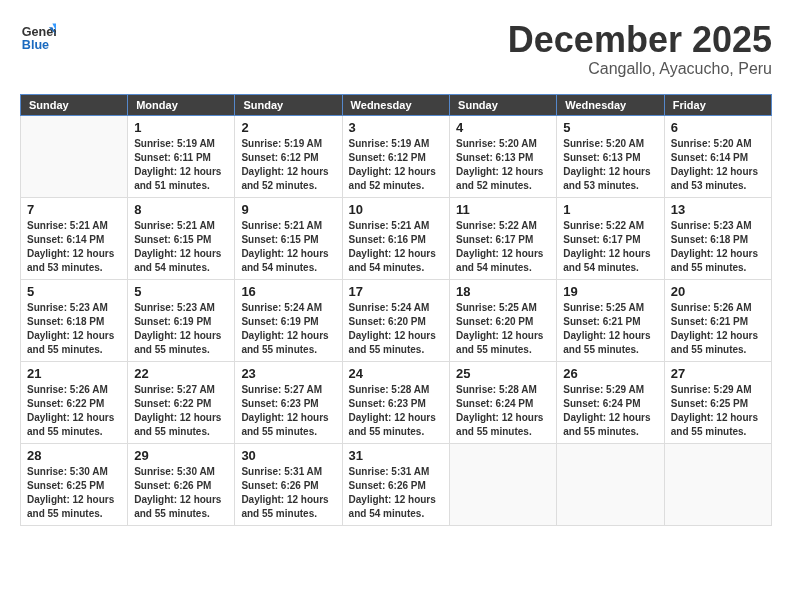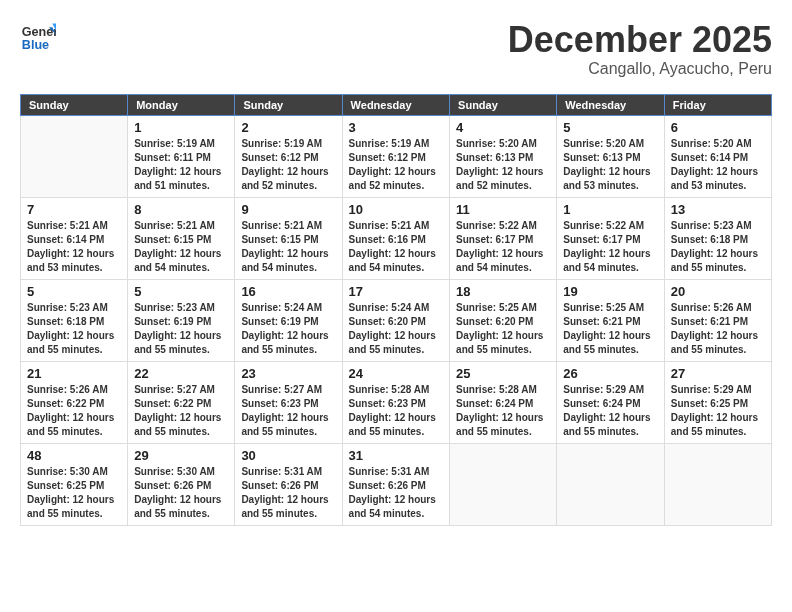--- a/index.html
+++ b/index.html
@@ -306,21 +306,21 @@
         <td>
           <span class="day-num">27</span>
           <div class="day-info" style="white-space: pre-line;">Sunrise: 5:29 AM
 Sunset: 6:25 PM
 Daylight: 12 hours
 and 55 minutes.</div>
         </td>
       </tr>
       <tr>
         <td>
-          <span class="day-num">48</span>
+          <span class="day-num">28</span>
           <div class="day-info" style="white-space: pre-line;">Sunrise: 5:30 AM
 Sunset: 6:25 PM
 Daylight: 12 hours
 and 55 minutes.</div>
         </td>
         <td>
           <span class="day-num">29</span>
           <div class="day-info" style="white-space: pre-line;">Sunrise: 5:30 AM
 Sunset: 6:26 PM
 Daylight: 12 hours

